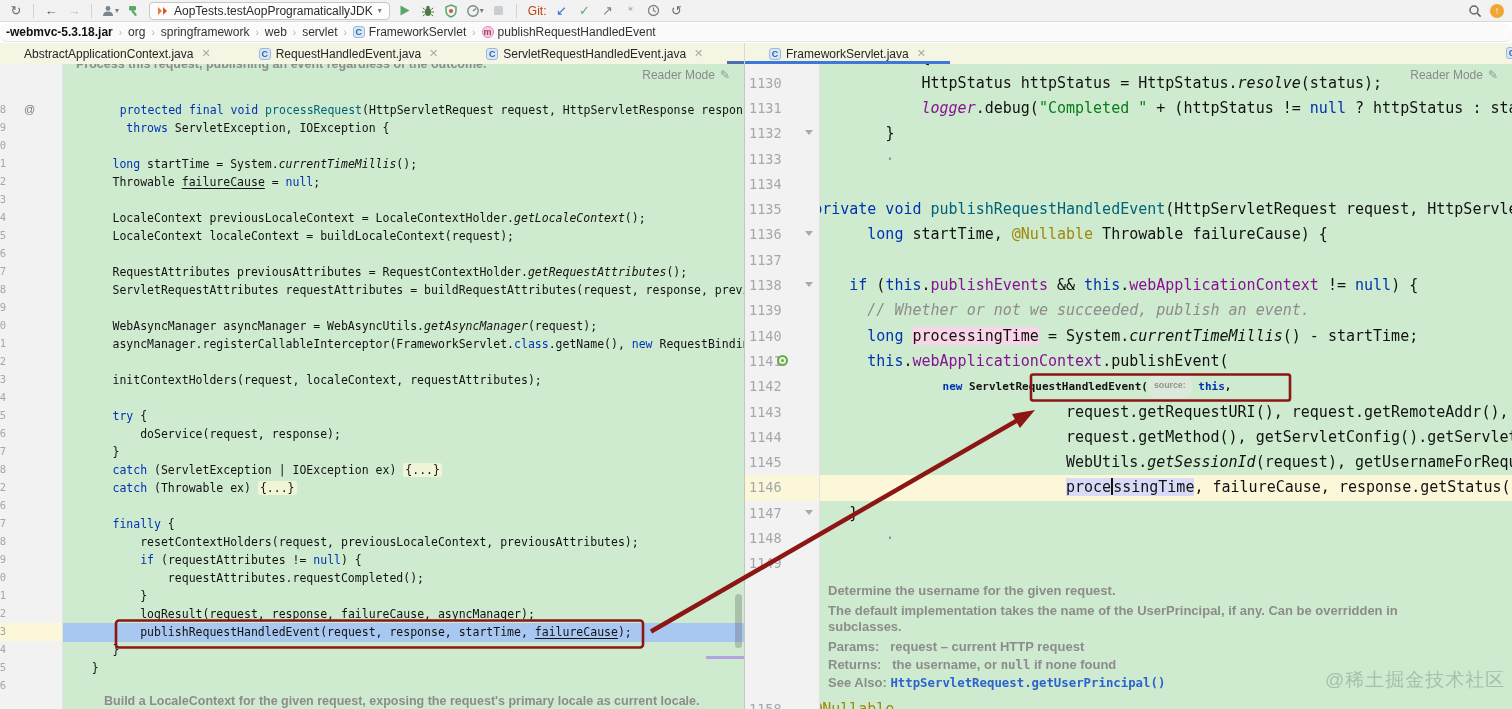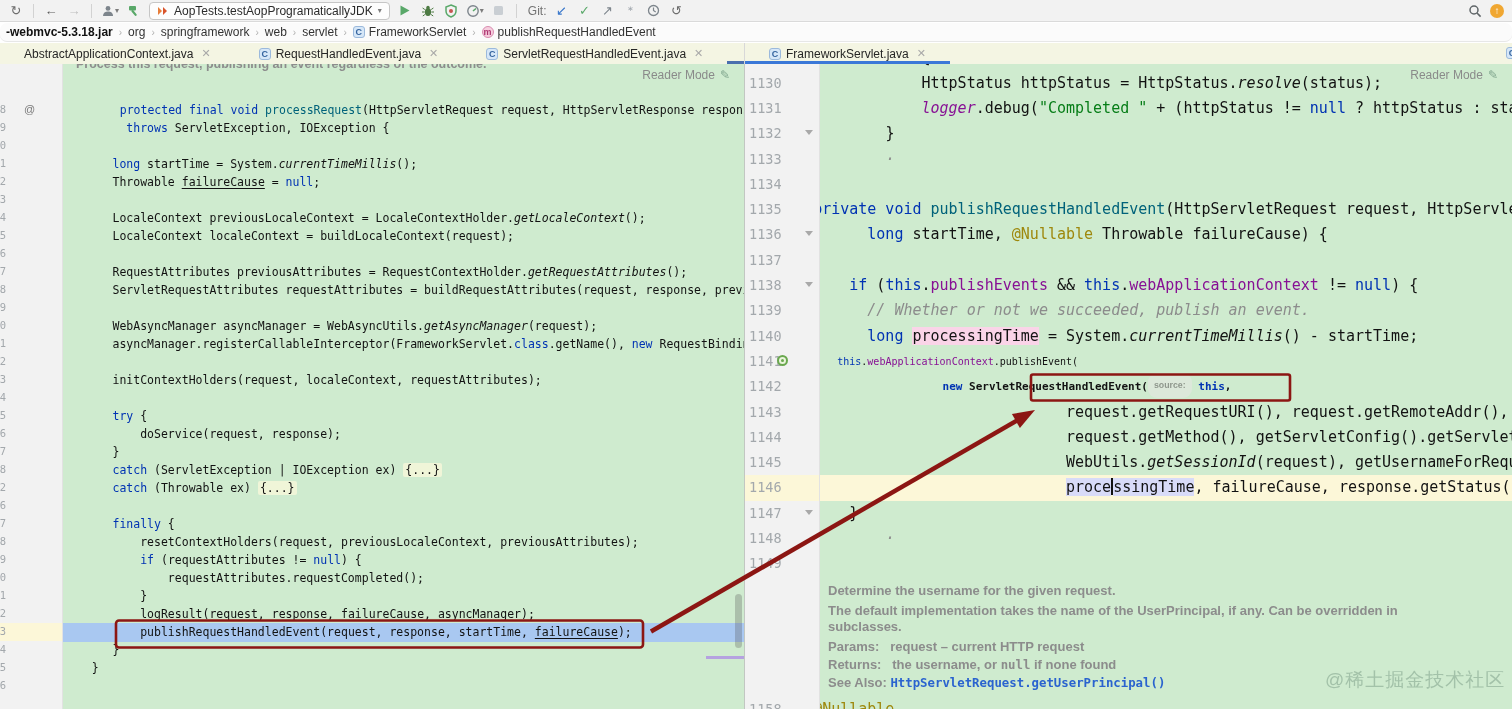--- a/index.html
+++ b/index.html
@@ -11,21 +11,21 @@
   #toolbar { position:absolute; left:0; top:0; width:1512px; height:22px;
     background:#f2f2f2; border-bottom:1px solid #dadada;
     display:flex; align-items:center; gap:7px; padding:0 8px; font-size:12px; color:#444; }
   .tsep { width:1px; height:14px; background:#d2d2d2; margin:0 2px; }
   .tbtn { display:inline-flex; align-items:center; justify-content:center;
     min-width:16px; height:18px; color:#6e6e6e; font-size:13px; cursor:default; }
   .tbtn.dis { color:#c0c0c0; }
   .combo { display:inline-flex; align-items:center; gap:5px; height:18px;
     background:#fdfdfd; border:1px solid #c6c6c6; border-radius:4px; padding:0 7px; font-size:12px; color:#2b2b2b; }
   .chev { font-size:8px; color:#7c7c7c; }
-  .git-label { color:#737373; margin-left:2px; }
+  .git-label { color:#c2410c; margin-left:2px; }
   .spacer { flex:1; }
   .badge-upd { width:14px; height:14px; border-radius:50%; background:#f0a732;
     color:#fff; font-size:10px; line-height:14px; text-align:center; font-weight:bold; }
 
   
   #breadcrumbs { position:absolute; left:0; top:23px; width:1512px; height:19px;
     background:#fbfbfb; border-bottom:1px solid #e7e7e7;
     display:flex; align-items:center; padding:0 6px; font-size:12px; color:#333;border-radius:7px; }
   .bc-item { display:inline-flex; align-items:center; gap:4px; }
   .bc-sep { color:#b2b2b2; margin:0 6px; font-size:10px; }
@@ -329,20 +329,21 @@
         <div class="code-line" style="left: 0px; top: 613px; font-size: 11.5px; line-height: 18px;"></div>
       </div>
     <div class="reader-mode" style="right:14px;">
       <span>Reader Mode</span>
       <span class="reader-pen">✎</span>
     </div>
     <div class="vscroll" style="right:2px; top:530px; width:7px; height:54px;"></div>
     <div class="hmark" style="left:706px; top:592px; width:38px; height:3px;"></div>
   <div class="row-band band-sel" style="left: 63px; right: 0px; top: 559px; height: 18.5px;"></div>
       <div class="doc-line" style="left: 76px; top: -7px; font-size: 12.5px;"><span class="tk-doc">Process this request, publishing an event regardless of the outcome.</span></div>
+      <div class="doc-line" style="left: 104px; top: 630px; font-size: 12.5px;">Build a LocaleContext for the given request, exposing the request's primary locale as current locale.</div>
     </div>
 
   <div id="editor-right" class="editor">
     <div class="gutter">
         <span class="lnum" style="top: 10.6px;">1130</span>
         <span class="lnum" style="top: 35.9px;">1131</span>
         <span class="lnum" style="top: 61.2px;">1132</span>
         <span class="fold-mark" style="left: 60px; top: 66.2px;"></span>
         <span class="lnum" style="top: 86.5px;">1133</span>
         <span class="lnum" style="top: 111.8px;">1134</span>
@@ -376,21 +377,21 @@
         <div class="code-line" style="left: 0px; top: 31.9px; font-size: 15px; line-height: 25.3px;">                <span class="tk-fi">logger</span><span class="tk-p">.debug(</span><span class="tk-s">"Completed "</span><span class="tk-p"> + (httpStatus != </span><span class="tk-k">null</span><span class="tk-p"> ? httpStatus : status));</span></div>
         <div class="code-line" style="left: 0px; top: 57.2px; font-size: 15px; line-height: 25.3px;">            <span class="tk-p">}</span></div>
         <div class="code-line" style="left: 0px; top: 82.5px; font-size: 15px; line-height: 25.3px;">            <span class="tk-c">·</span></div>
         <div class="code-line" style="left: 0px; top: 107.8px; font-size: 15px; line-height: 25.3px;"></div>
         <div class="code-line" style="left: 0px; top: 133.1px; font-size: 15px; line-height: 25.3px;">    <span class="tk-k">private void </span><span class="tk-d">publishRequestHandledEvent</span><span class="tk-p">(HttpServletRequest request, HttpServletResponse response,</span></div>
         <div class="code-line" style="left: 0px; top: 158.4px; font-size: 15px; line-height: 25.3px;">          <span class="tk-k">long </span><span class="tk-p">startTime, </span><span class="tk-a">@Nullable</span><span class="tk-p"> Throwable failureCause) {</span></div>
         <div class="code-line" style="left: 0px; top: 183.7px; font-size: 15px; line-height: 25.3px;"></div>
         <div class="code-line" style="left: 0px; top: 209px; font-size: 15px; line-height: 25.3px;">        <span class="tk-k">if</span><span class="tk-p"> (</span><span class="tk-k">this</span><span class="tk-p">.</span><span class="tk-f">publishEvents</span><span class="tk-p"> &amp;&amp; </span><span class="tk-k">this</span><span class="tk-p">.</span><span class="tk-f">webApplicationContext</span><span class="tk-p"> != </span><span class="tk-k">null</span><span class="tk-p">) {</span></div>
         <div class="code-line" style="left: 0px; top: 234.3px; font-size: 15px; line-height: 25.3px;">          <span class="tk-c">// Whether or not we succeeded, publish an event.</span></div>
         <div class="code-line" style="left: 0px; top: 259.6px; font-size: 15px; line-height: 25.3px;">          <span class="tk-k">long </span><span class="tk-hlp">processingTime</span><span class="tk-p"> = System.</span><span class="tk-i">currentTimeMillis</span><span class="tk-p">() - startTime;</span></div>
-        <div class="code-line" style="left: 0px; top: 284.9px; font-size: 10px; line-height: 25.3px;">          <span class="tk-k">this</span><span class="tk-p">.</span><span class="tk-f">webApplicationContext</span><span class="tk-p">.publishEvent(</span></div>
+        <div class="code-line" style="left: 0px; top: 284.9px; font-size: 15px; line-height: 25.3px;">          <span class="tk-k">this</span><span class="tk-p">.</span><span class="tk-f">webApplicationContext</span><span class="tk-p">.publishEvent(</span></div>
         <div class="code-line" style="left: 0px; top: 310.2px; font-size: 11px; line-height: 25.3px; font-weight: bold;">                         <span class="tk-k">new </span><span class="tk-p">ServletRequestHandledEvent(</span><span class="tk-pill">source:</span><span class="tk-p"> </span><span class="tk-k">this</span><span class="tk-p">,</span></div>
         <div class="code-line" style="left: 0px; top: 335.5px; font-size: 15px; line-height: 25.3px;">                                <span class="tk-p">request.getRequestURI(), request.getRemoteAddr(),</span></div>
         <div class="code-line" style="left: 0px; top: 360.8px; font-size: 15px; line-height: 25.3px;">                                <span class="tk-p">request.getMethod(), getServletConfig().getServletName(),</span></div>
         <div class="code-line" style="left: 0px; top: 386.1px; font-size: 15px; line-height: 25.3px;">                                <span class="tk-p">WebUtils.</span><span class="tk-i">getSessionId</span><span class="tk-p">(request), getUsernameForRequest(request),</span></div>
         <div class="code-line" style="left: 0px; top: 411.4px; font-size: 15px; line-height: 25.3px;">                                <span class="tk-hlb">proce</span><span class="tk-caret"></span><span class="tk-hlb">ssingTime</span><span class="tk-p">, failureCause, response.getStatus(</span></div>
         <div class="code-line" style="left: 0px; top: 436.7px; font-size: 15px; line-height: 25.3px;">        <span class="tk-p">}</span></div>
         <div class="code-line" style="left: 0px; top: 462px; font-size: 15px; line-height: 25.3px;">            <span class="tk-c">·</span></div>
         <div class="code-line" style="left: 0px; top: 487.3px; font-size: 15px; line-height: 25.3px;"></div>
         <div class="code-line" style="left: 0px; top: 633px; font-size: 15px; line-height: 25.3px;">    <span class="tk-a">@Nullable</span></div>
       </div>

